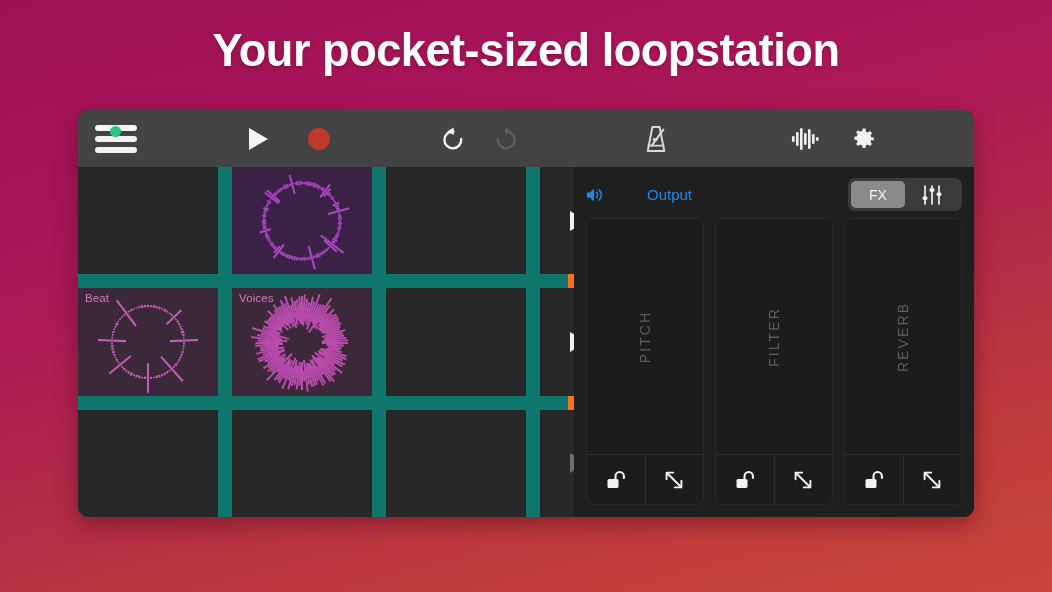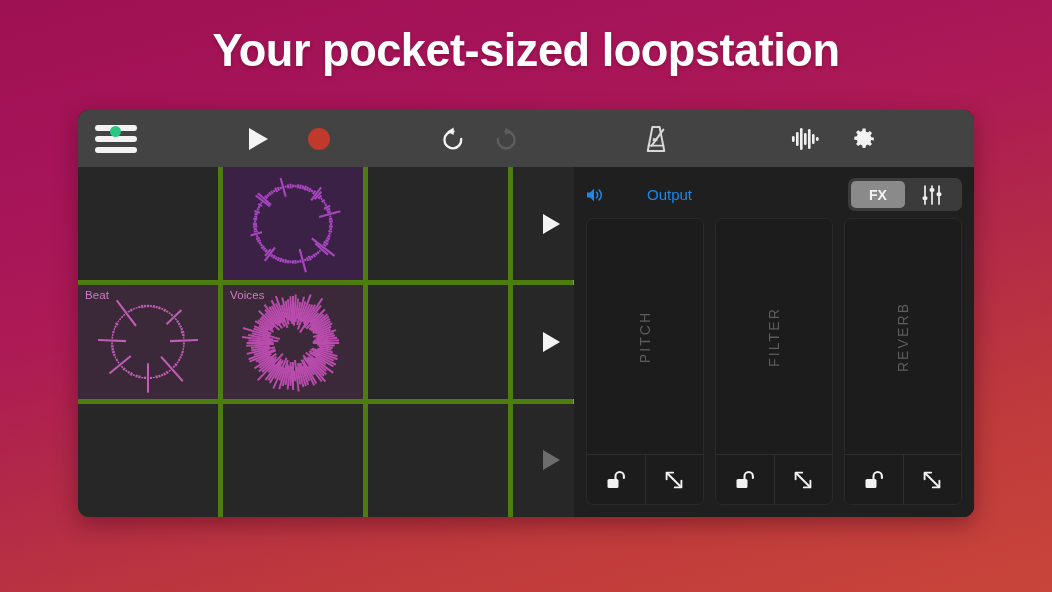--- a/index.html
+++ b/index.html
@@ -101,24 +101,24 @@
     background: #1a1a1a;
     min-height: 0;
   }
 
   
   .grid-area {
     width: 496px;
     display: grid;
     grid-template-columns: 140px 140px 140px 76px;
     grid-template-rows: 1fr 1fr 1fr;
-    background: #4d7c0f;
-    gap: 5px;
+    background: #0f766e;
+    gap: 14px;
     padding-right: 1px;
-    border-right: 1px solid #f97316;
+    border-right: 6px solid #f97316;
   }
   .cell {
     background: #272727;
     position: relative;
     overflow: hidden;
   }
   .cell.filled-a { background: #3c2146; }
   .cell.filled-b { background: #3b2838; }
   .cell-label {
     position: absolute;
@@ -172,21 +172,21 @@
     border-radius: 7px;
     height: 33px;
     padding: 3px;
   }
   .seg-fx {
     width: 54px; height: 27px;
     background: #8a8a8a;
     border-radius: 5px;
     color: #f3f3f3;
     font-size: 14px;
-    font-weight: bold;
+    font-weight: normal;
     display: flex; align-items: center; justify-content: center;
   }
   .seg-sl {
     width: 54px; height: 27px;
     display: flex; align-items: center; justify-content: center;
   }
 
   .fx-cols {
     flex: 1;
     display: flex;

